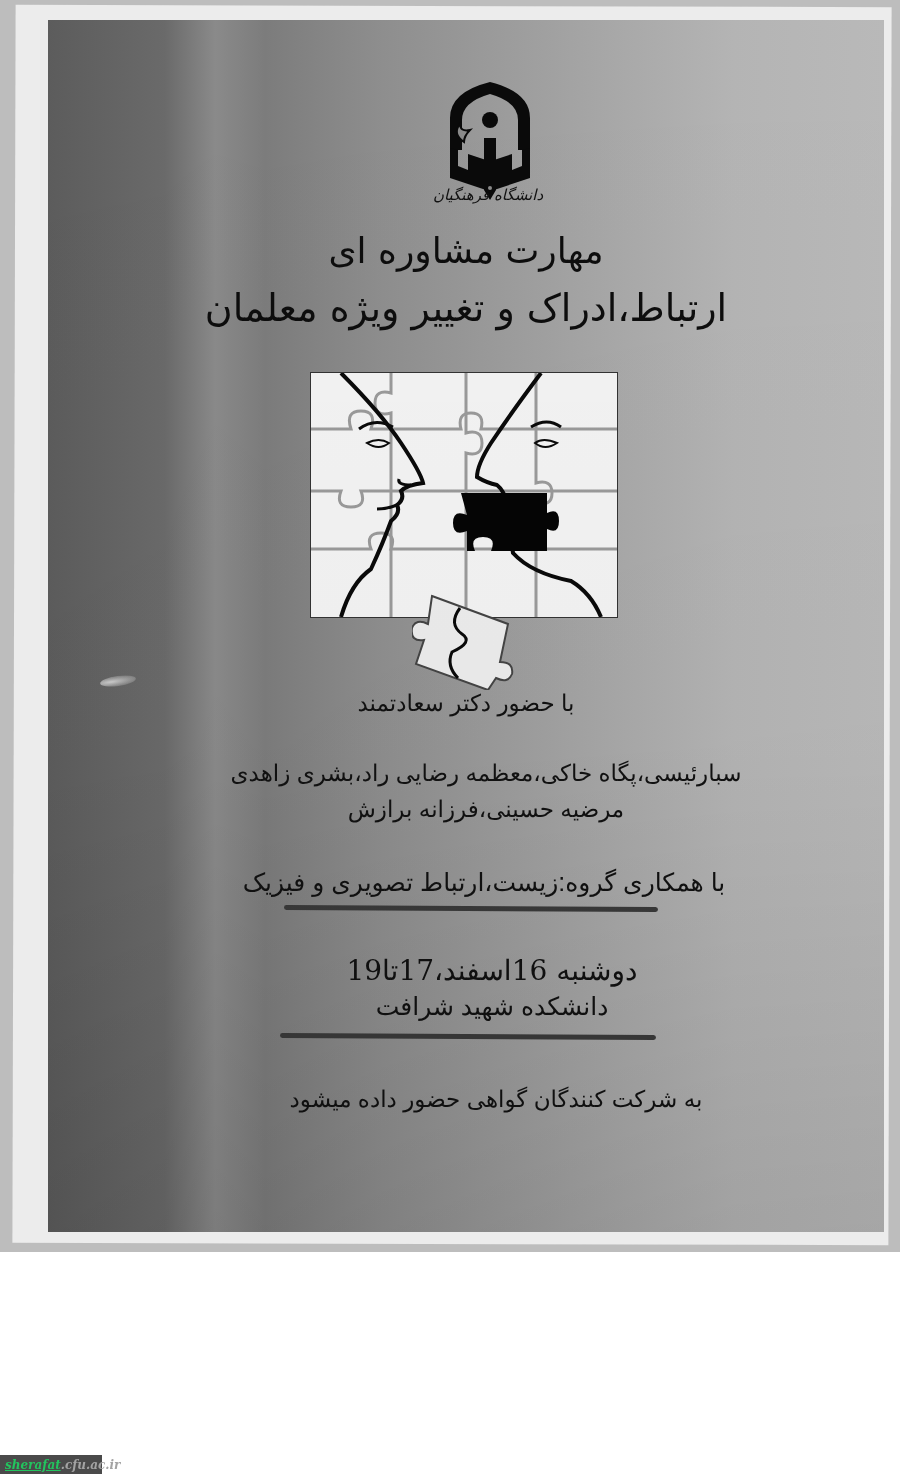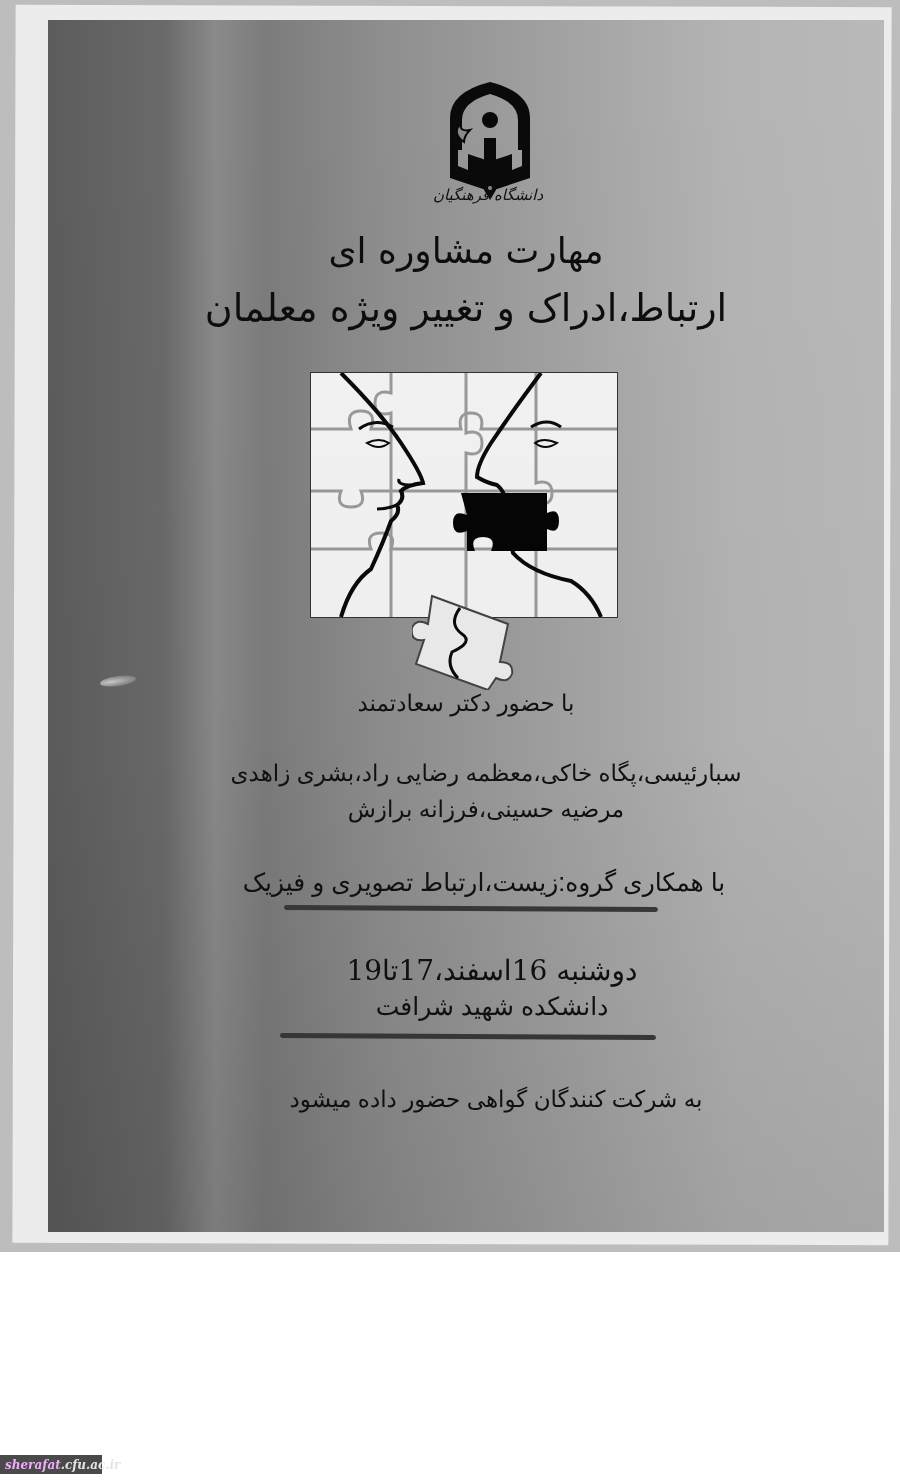--- a/index.html
+++ b/index.html
@@ -70,22 +70,22 @@
       position: absolute; left: 52px; top: 656px; width: 36px; height: 10px;
       background: radial-gradient(ellipse at 30% 50%, rgba(230,230,230,0.8), rgba(160,160,160,0));
       border-radius: 50%; transform: rotate(-8deg);
     }
     .watermark {
       position: absolute; left: 0; top: 1455px; width: 102px; height: 19px;
       background: #4a4a4a; display: flex; align-items: center; padding-left: 5px;
       font-family: "DejaVu Serif", serif; font-style: italic; font-weight: bold; font-size: 12px;
       box-sizing: border-box;
     }
-    .wm-a { color: #f0abfc; }
-    .wm-b { color: #e5e5e5; }
+    .wm-a { color: #22c55e; text-decoration: underline; }
+    .wm-b { color: #a3a3a3; }
   </style>
 </head>
 <body>
 
 <div class="scan-bg"></div>
 <div class="paper"></div>
 
 <div class="poster">
 
   <svg class="logo" viewBox="0 0 120 130">

